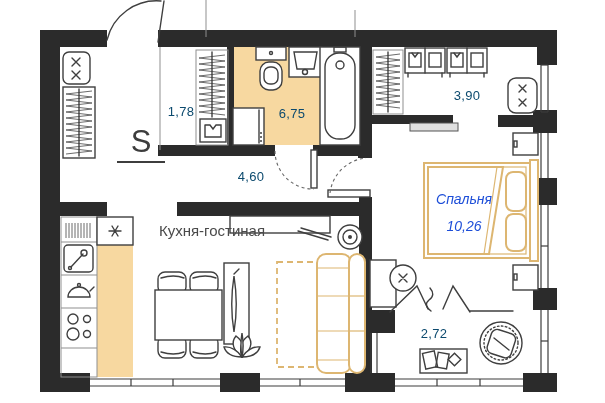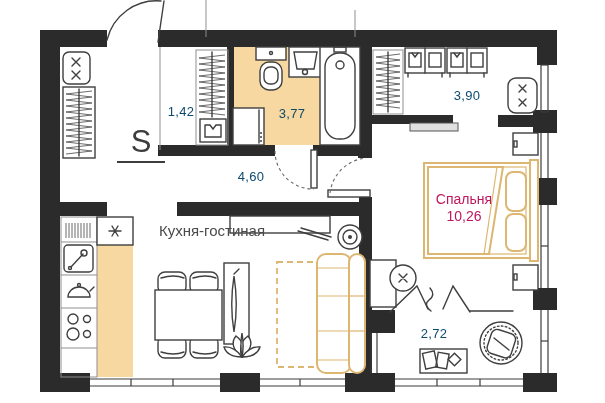--- a/index.html
+++ b/index.html
@@ -9,23 +9,23 @@
   .zone{position:absolute;background:#f7d8a0;}
   .svgl{position:absolute;left:0;top:0;pointer-events:none;}
   .lbl{position:absolute;text-align:center;font-size:13px;color:#0c4a6e;letter-spacing:.3px;}
   .s-block{position:absolute;left:106px;top:126px;width:70px;text-align:center;color:#3d3d3d;}
   .s-block .s-letter{font-size:31px;line-height:32px;}
   .s-block .s-line{width:48px;height:2px;background:#3d3d3d;margin:3px auto 3px;}
   .s-block .s-area{font-size:19px;letter-spacing:.5px;}
   .kl-label{position:absolute;left:133px;top:222px;width:158px;text-align:center;color:#4a4a4a;}
   .kl-label .nm{font-size:15px;}
   .kl-label .ar{font-size:14px;margin-top:1px;}
-  .bed-label{position:absolute;left:424px;top:191px;width:80px;text-align:center;color:#be185d;}
+  .bed-label{position:absolute;left:424px;top:191px;width:80px;text-align:center;color:#1d4ed8;font-style:italic;}
   .bed-label .nm{font-size:14px;}
-  .bed-label .ar{font-size:14px;margin-top:1px;}
+  .bed-label .ar{font-size:14px;margin-top:11px;}
   
   .s{stroke:#3f3f3f;stroke-width:1.4;fill:none;stroke-linecap:round;}
   .sf{stroke:#3f3f3f;stroke-width:1.4;fill:#fff;}
   .lt{stroke:#8f8f8f;stroke-width:1;fill:none;}
   .h{stroke:#5a5a5a;stroke-width:.9;fill:none;}
   .o{stroke:#ddb671;stroke-width:2;fill:#fff;}
   .ol{stroke:#ddb671;stroke-width:1.2;fill:none;}
   .orug{stroke:#ddb671;stroke-width:1.8;fill:none;stroke-dasharray:6,4;}
   .win{stroke:#3c3c3c;stroke-width:1.2;fill:none;}
   .dash{stroke:#666;stroke-width:1.1;fill:none;stroke-dasharray:3,3;}
@@ -303,22 +303,22 @@
       <rect class="sf" x="489" y="331" width="25" height="25" rx="6" transform="rotate(18 501 343)"></rect>
       <line class="s" x1="494" y1="338" x2="509" y2="350" stroke-width="1"></line>
     </g>
   </svg>
 
   <div class="s-block">
     <div class="s-letter">S</div>
     <div class="s-line"></div>
   </div>
 
-  <div class="lbl" style="left:158px;top:104px;width:46px">1,42</div>
-  <div class="lbl" style="left:269px;top:106px;width:46px">3,77</div>
+  <div class="lbl" style="left:158px;top:104px;width:46px">1,78</div>
+  <div class="lbl" style="left:269px;top:106px;width:46px">6,75</div>
   <div class="lbl" style="left:228px;top:169px;width:46px">4,60</div>
   <div class="lbl" style="left:444px;top:88px;width:46px">3,90</div>
   <div class="lbl" style="left:411px;top:326px;width:46px">2,72</div>
 
   <div class="kl-label">
     <div class="nm">Кухня-гостиная</div>
   </div>
 
   <div class="bed-label">
     <div class="nm">Спальня</div>

